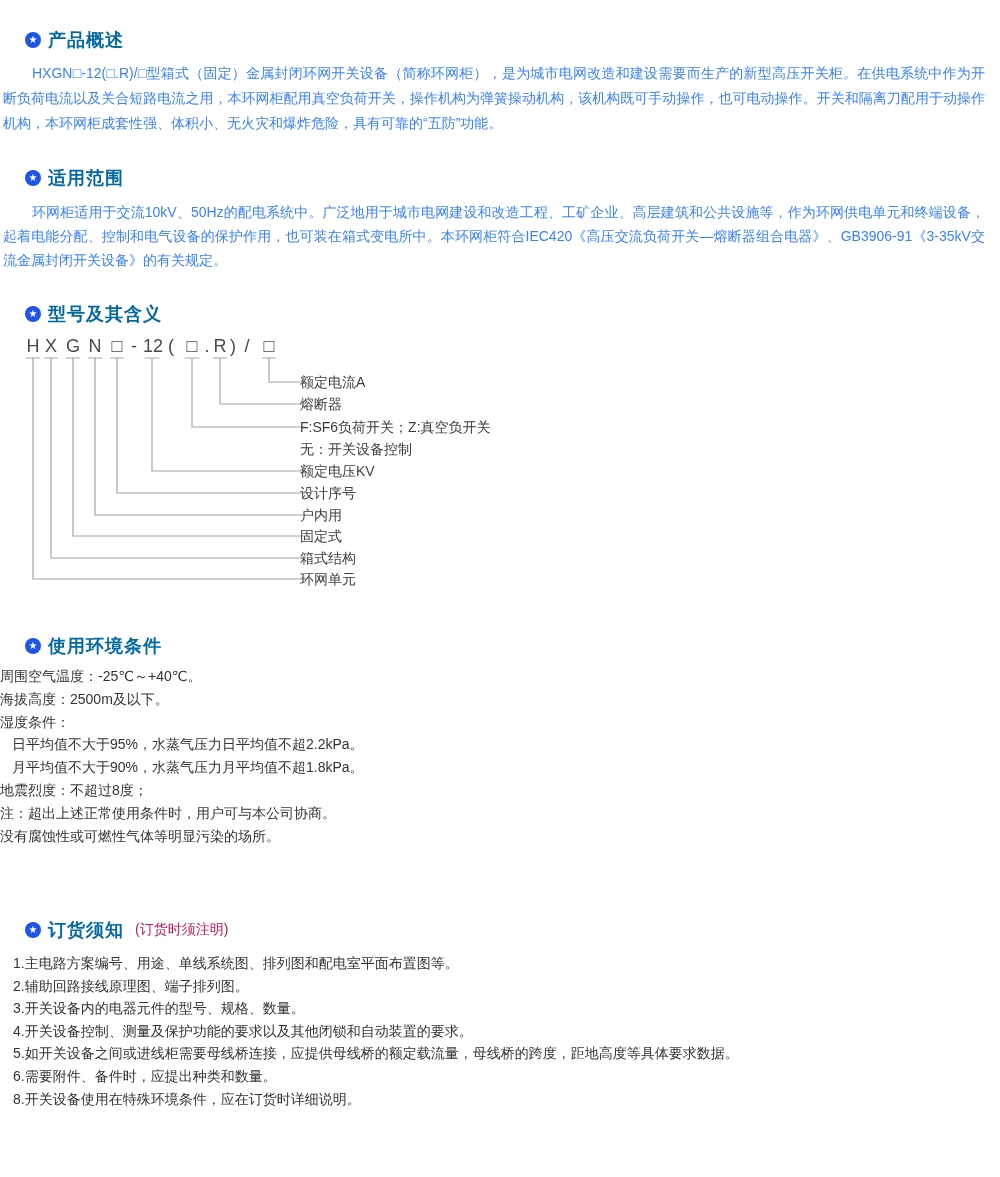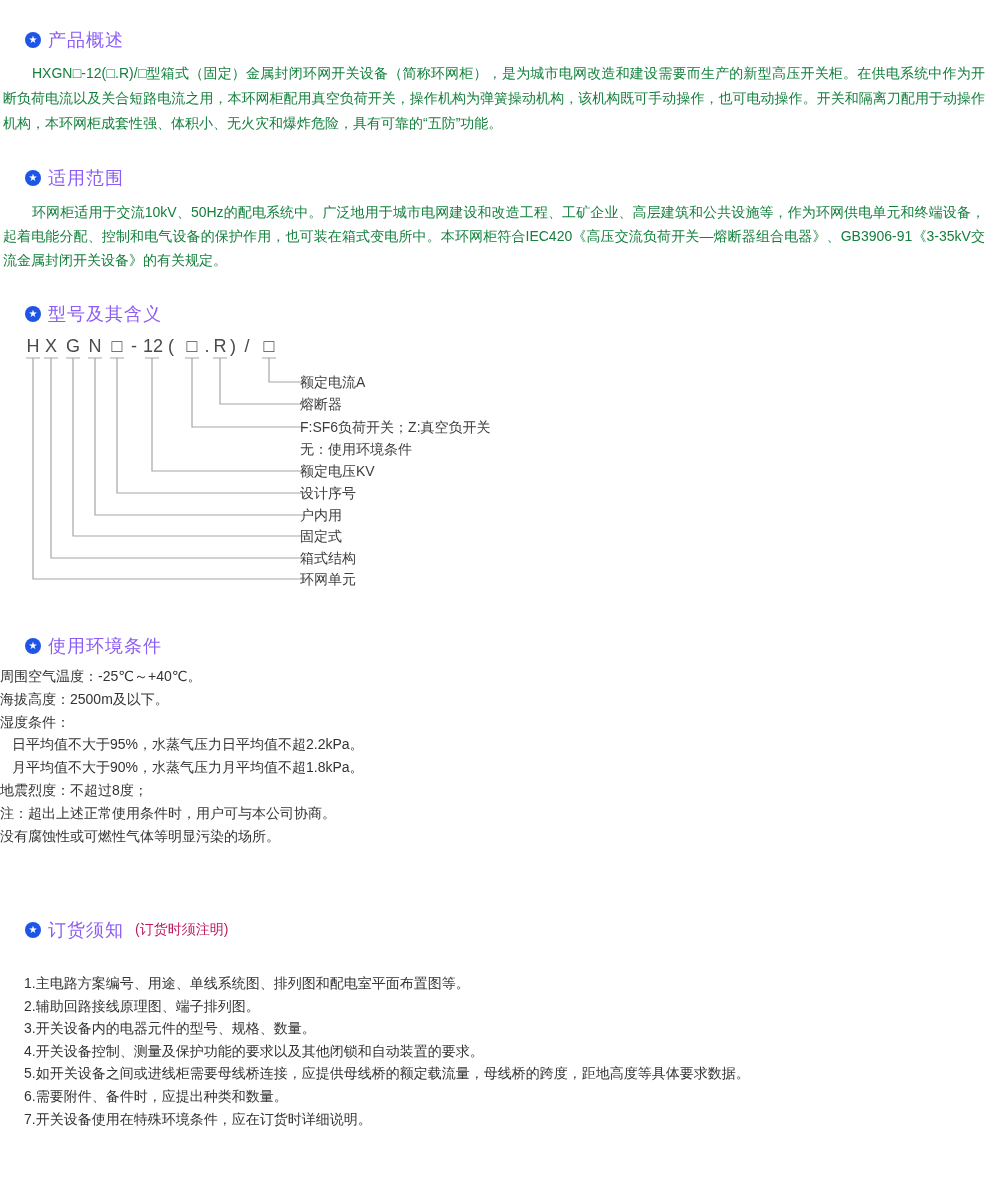--- a/index.html
+++ b/index.html
@@ -11,27 +11,27 @@
     overflow: hidden;
   }
   .section { position: absolute; left: 0; right: 0; }
   .sec-header { display: flex; align-items: center; gap: 7px; padding-left: 25px; height: 22px; }
   .marker {
     width: 16px; height: 16px; border-radius: 50%;
     background: #1E55E6; color: #ffffff;
     font-size: 10px; line-height: 16px; text-align: center;
     flex: 0 0 16px;
   }
-  .sec-title { color: #8b5cf6; font-size: 18px; letter-spacing: 1px; white-space: nowrap; }
+  .sec-title { color: #0369a1; font-size: 18px; letter-spacing: 1px; white-space: nowrap; font-weight: bold; }
   .sec-title-note { color: #be185d; font-size: 14px; margin-left: 4px; }
   .para {
     margin: 10px 15px 0 3px;
     font-size: 14px; line-height: 25px;
     text-align: justify; text-indent: 29px;
-    color: #15803d;
+    color: #3b82f6;
   }
   .para.tight { line-height: 24px; margin-top: 11px; }
 
   
   #sec-model { height: 295px; }
   .diagram { position: absolute; left: 0; top: 0; width: 700px; height: 295px; }
   .mchar {
     position: absolute; top: 33px; transform: translateX(-50%);
     font-size: 18px; color: #4a4a4a; white-space: nowrap;
   }
@@ -40,21 +40,21 @@
     font-size: 14px; color: #3d3d3d; line-height: 20px; white-space: nowrap;
   }
   .dsvg { position: absolute; left: 0; top: 0; }
   .dsvg path { stroke: #a6a6a6; stroke-width: 1.2; fill: none; }
 
   
   .env-list { margin-top: 8px; font-size: 14px; line-height: 22.8px; color: #333; }
   .env-line.indent { padding-left: 12px; }
 
   
-  .order-list { margin-top: 31px; padding-left: 24px; font-size: 14px; line-height: 22.6px; color: #333; }
+  .order-list { margin-top: 11px; padding-left: 13px; font-size: 14px; line-height: 22.6px; color: #333; }
 </style>
 </head>
 <body>
 
 <div class="section" id="sec-overview" style="top:29px">
   <div class="sec-header">
     <span class="marker">★</span>
     <span class="sec-title">产品概述</span>
   </div>
   <p class="para">HXGN□-12(□.R)/□型箱式（固定）金属封闭环网开关设备（简称环网柜），是为城市电网改造和建设需要而生产的新型高压开关柜。在供电系统中作为开断负荷电流以及关合短路电流之用，本环网柜配用真空负荷开关，操作机构为弹簧操动机构，该机构既可手动操作，也可电动操作。开关和隔离刀配用于动操作机构，本环网柜成套性强、体积小、无火灾和爆炸危险，具有可靠的“五防”功能。</p>
@@ -99,21 +99,21 @@
       <path d="M110,55 H124 M117,55 V190 H305"></path>
       <path d="M88,55  H102 M95,55  V212 H305"></path>
       <path d="M66,55  H80  M73,55  V233 H305"></path>
       <path d="M44,55  H58  M51,55  V255 H305"></path>
       <path d="M26,55  H40  M33,55  V276 H305"></path>
     </svg>
 
     <div class="dlabel" style="top:69px">额定电流A</div>
     <div class="dlabel" style="top:91px">熔断器</div>
     <div class="dlabel" style="top:114px">F:SF6负荷开关；Z:真空负开关</div>
-    <div class="dlabel" style="top:136px">无：使用环境条件</div>
+    <div class="dlabel" style="top:136px">无：开关设备控制</div>
     <div class="dlabel" style="top:158px">额定电压KV</div>
     <div class="dlabel" style="top:180px">设计序号</div>
     <div class="dlabel" style="top:202px">户内用</div>
     <div class="dlabel" style="top:223px">固定式</div>
     <div class="dlabel" style="top:245px">箱式结构</div>
     <div class="dlabel" style="top:266px">环网单元</div>
   </div>
 </div>
 
 <div class="section" id="sec-env" style="top:635px">
@@ -139,15 +139,15 @@
     <span class="sec-title">订货须知</span>
     <span class="sec-title-note">(订货时须注明)</span>
   </div>
   <div class="order-list">
     <div class="order-item">1.主电路方案编号、用途、单线系统图、排列图和配电室平面布置图等。</div>
     <div class="order-item">2.辅助回路接线原理图、端子排列图。</div>
     <div class="order-item">3.开关设备内的电器元件的型号、规格、数量。</div>
     <div class="order-item">4.开关设备控制、测量及保护功能的要求以及其他闭锁和自动装置的要求。</div>
     <div class="order-item">5.如开关设备之间或进线柜需要母线桥连接，应提供母线桥的额定载流量，母线桥的跨度，距地高度等具体要求数据。</div>
     <div class="order-item">6.需要附件、备件时，应提出种类和数量。</div>
-    <div class="order-item">7.开关设备使用在特殊环境条件，应在订货时详细说明。</div>
+    <div class="order-item">8.开关设备使用在特殊环境条件，应在订货时详细说明。</div>
   </div>
 </div>
 
 </body></html>

